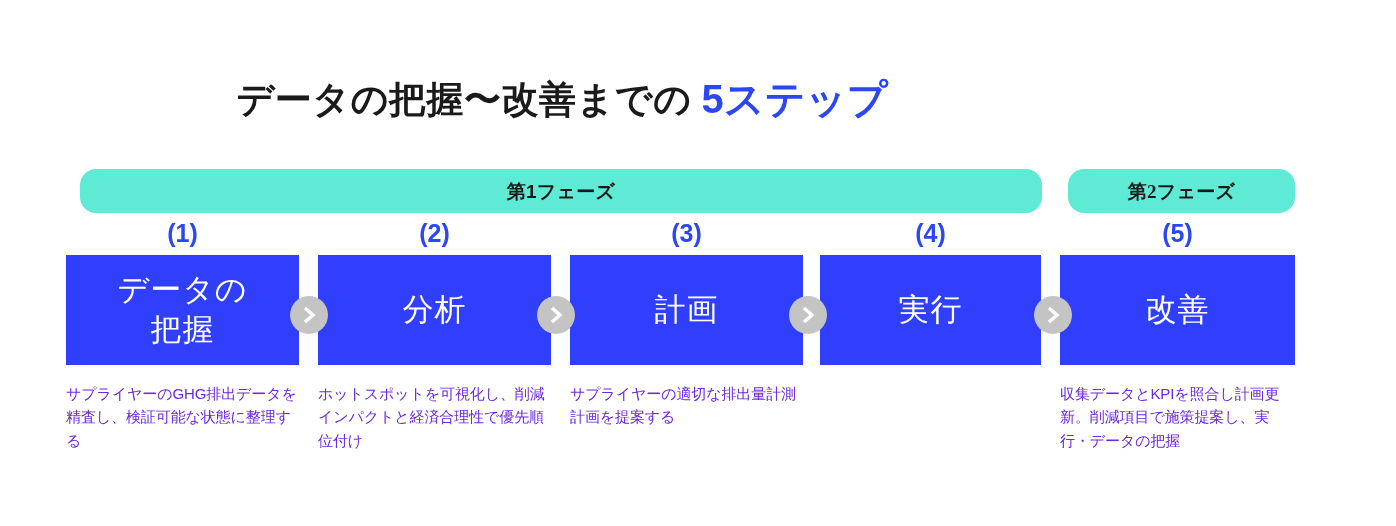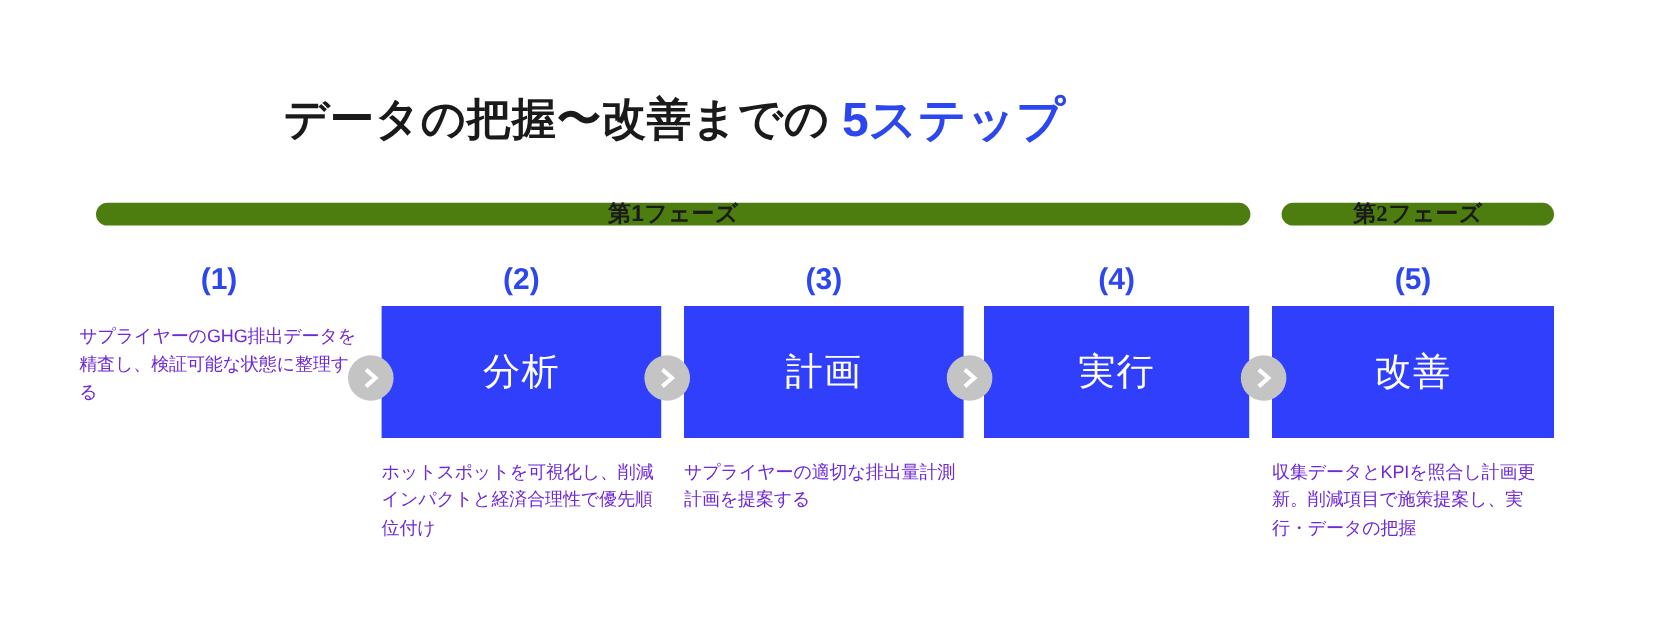--- a/index.html
+++ b/index.html
@@ -20,22 +20,22 @@
     font-size:37px; font-weight:bold; color:#1a1a1a;
     letter-spacing:0.5px; vertical-align:middle;
   }
   .title-accent {
     font-size:40px; font-weight:bold; color:#2c47f0;
     vertical-align:middle; margin-left:10px;
   }
 
   
   .phase-bar {
-    position:absolute; height:19px; top:169px;
-    background:#4d7c0f; border-radius:16px;
+    position:absolute; height:44px; top:169px;
+    background:#5eead4; border-radius:16px;
     display:flex; align-items:center; justify-content:center;
   }
   .phase-bar .phase-label {
     font-size:19px; font-weight:bold; color:#1a1a1a;
     letter-spacing:0.3px; line-height:1;
   }
   #phase-1 { left:80px;   width:962px; }
   #phase-2 { left:1068px; width:227px;font-family:Liberation Serif, serif; }
 
   
@@ -90,20 +90,26 @@
 
   <div class="phase-bar" id="phase-1">
     <span class="phase-label">第1フェーズ</span>
   </div>
   <div class="phase-bar" id="phase-2">
     <span class="phase-label">第2フェーズ</span>
   </div>
 
   <div class="step-col" id="col-1">
     <div class="step-num">(1)</div>
+    <div class="step-box">
+      <div class="step-box-label">
+        <span>データの</span><br>
+        <span>把握</span>
+      </div>
+    </div>
     <div class="step-caption">サプライヤーのGHG排出データを精査し、検証可能な状態に整理する</div>
   </div>
 
   <div class="step-col" id="col-2">
     <div class="step-num">(2)</div>
     <div class="step-box">
       <div class="step-box-label">分析</div>
     </div>
     <div class="step-caption">ホットスポットを可視化し、削減インパクトと経済合理性で優先順位付け</div>
   </div>

